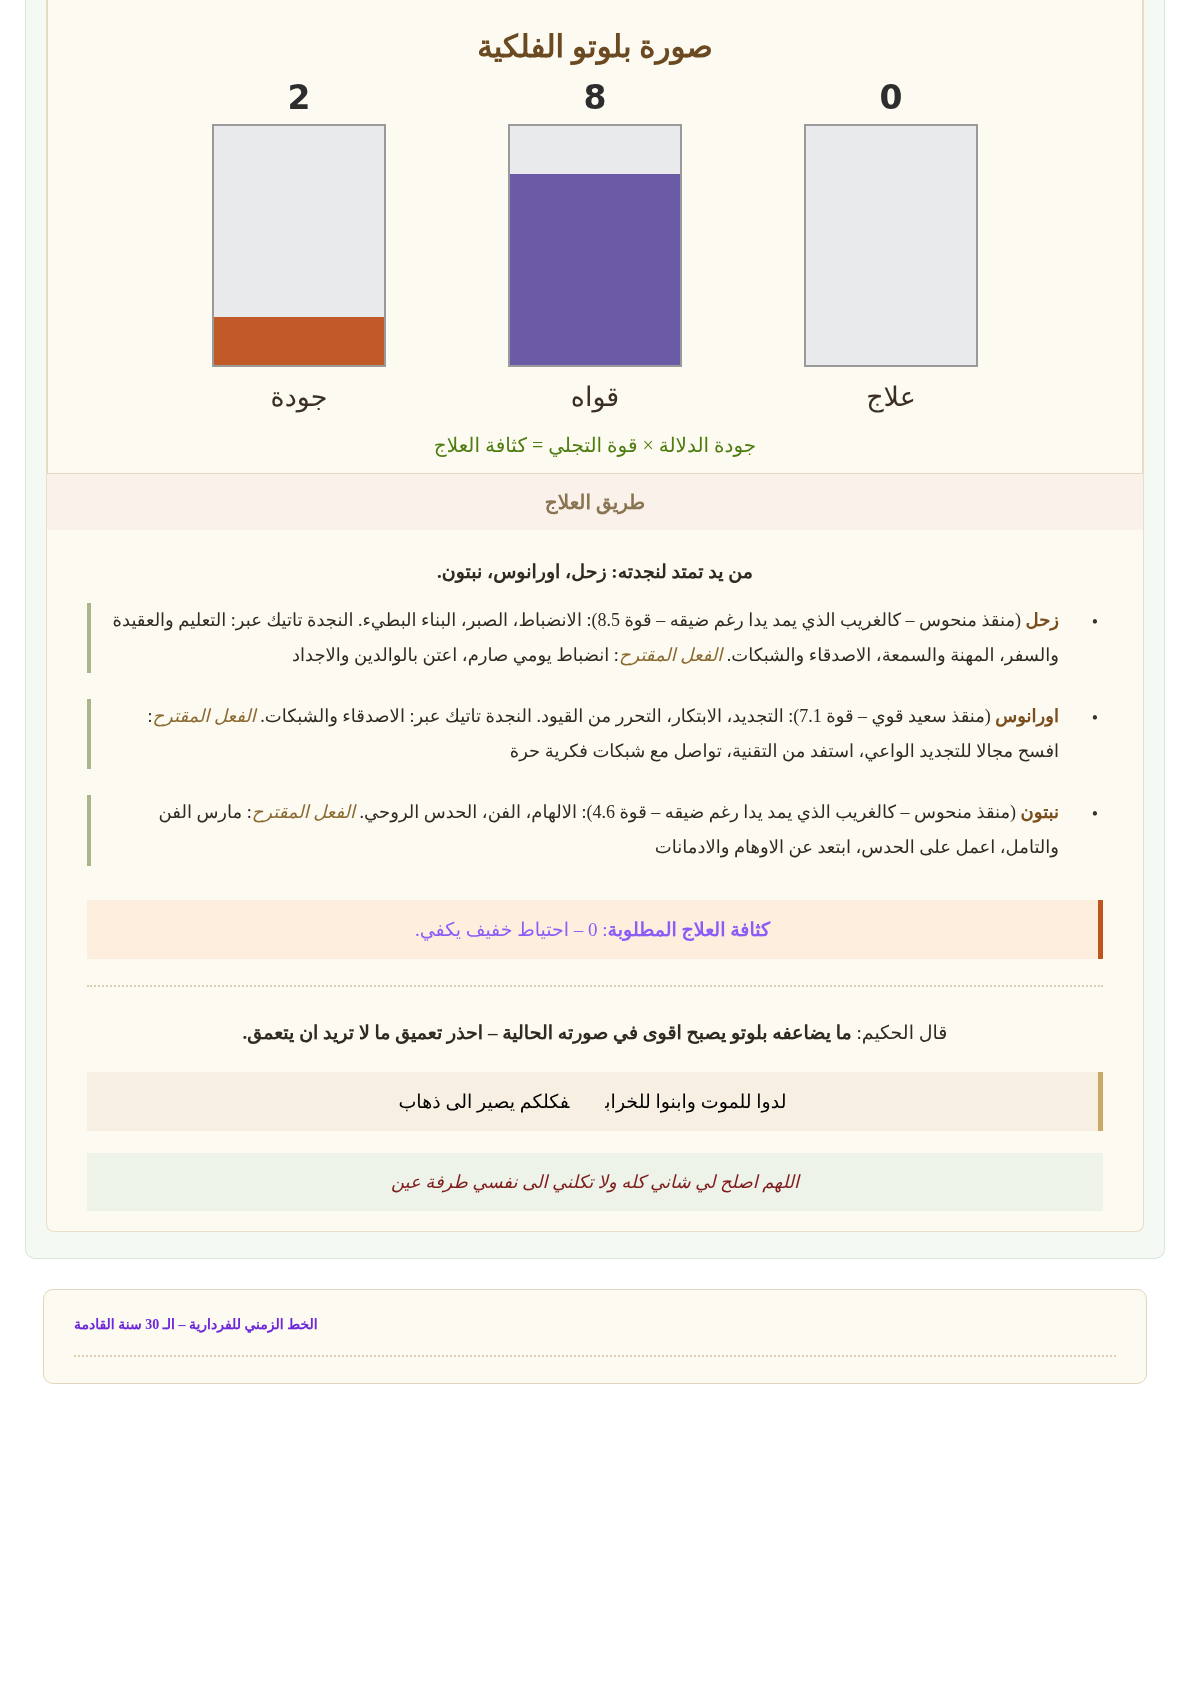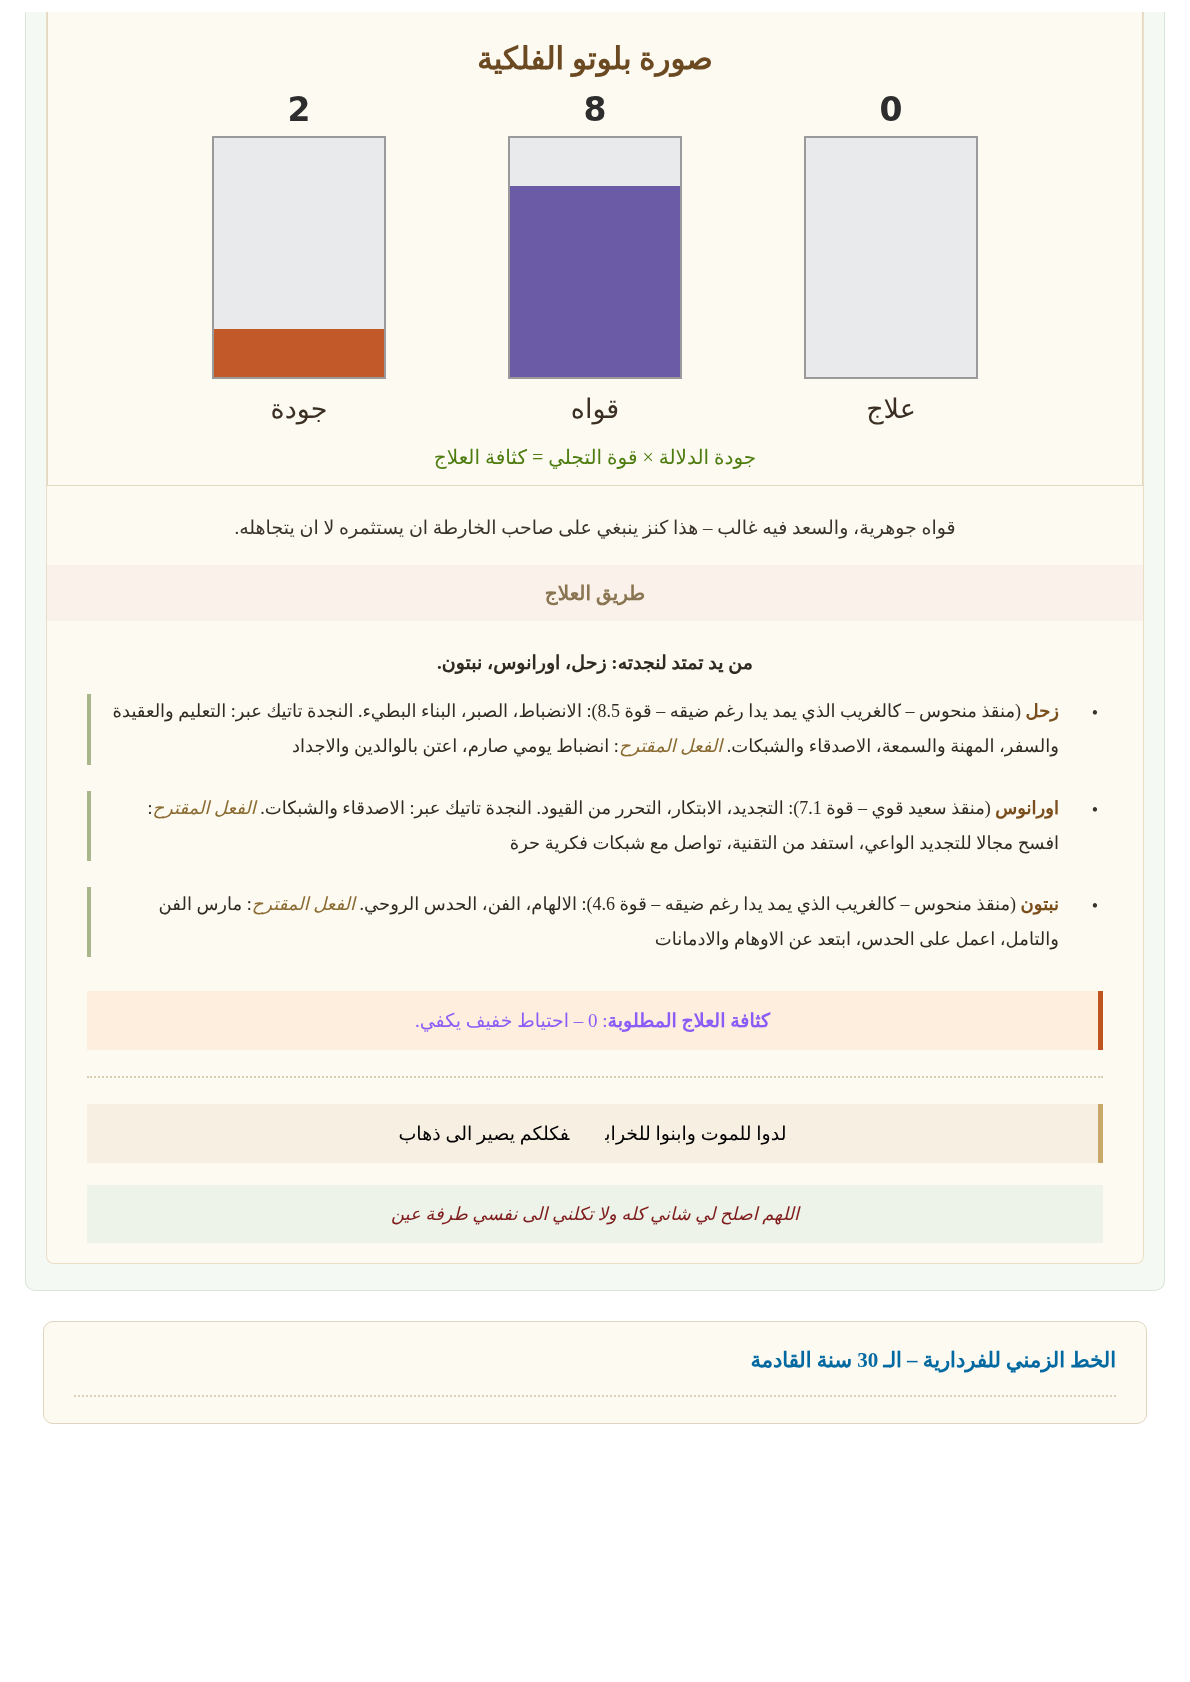--- a/index.html
+++ b/index.html
@@ -20,21 +20,21 @@
   .report-shell {
     position: relative;
     width: 1190px;
     box-sizing: border-box;
     padding: 0 18px;
     background: #ffffff;
   }
 
   .panel-outer {
     position: relative;
-    margin: 12px 7px;
+    margin: 0 7px;
     border: 1px solid #d9e6d9;
     border-top: none;
     border-radius: 0 0 10px 10px;
     background: #f4f9f3;
     padding: 0 20px 26px 20px;
     box-sizing: border-box;
   }
 
   .panel-inner {
     background: #fdfaf2;
@@ -224,23 +224,23 @@
   
   .timeline-card {
     margin: 30px 25px 0 25px;
     border: 1px solid #e0d6bf;
     border-radius: 10px;
     background: #fdfaf2;
     padding: 26px 30px 0 30px;
     box-sizing: border-box;
   }
   .timeline-title {
-    text-align: right;
-    color: #0369a1;
-    font-size: 21px;
+    text-align: left;
+    color: #6d28d9;
+    font-size: 14px;
     font-weight: bold;
     padding-bottom: 22px;
   }
   .timeline-rule {
     border-top: 2px dotted #ddd0b6;
     height: 0;
     margin: 0 0 26px 0;
   }
 </style>
 </head>
@@ -277,21 +277,20 @@
               <div class="bar-fill" style="height:0%;background:#e9eaec;"></div>
             </div>
             <div class="bar-label">علاج</div>
           </div>
 
         </div>
 
         <div class="chart-formula">جودة الدلالة × قوة التجلي = كثافة العلاج</div>
       </div>
 
-      <div class="narrative">قواه جوهرية، والسعد فيه غالب – هذا كنز ينبغي على صاحب الخارطة ان يستثمره لا ان يتجاهله.</div>
 
       <div class="section-band">طريق العلاج</div>
 
       <div class="lead-line">من يد تمتد لنجدته: زحل، اورانوس، نبتون.</div>
 
       <ul class="bullets">
 
         <li>
           <span class="bullet-dot">•</span>
           <div class="bullet-body"><span class="planet-name">زحل</span> <span>(منقذ منحوس – كالغريب الذي يمد يدا رغم ضيقه – قوة 8.5): الانضباط، الصبر، البناء البطيء. النجدة تاتيك عبر: التعليم والعقيدة والسفر، المهنة والسمعة، الاصدقاء والشبكات.</span> <span class="action-label">الفعل المقترح</span><span>: انضباط يومي صارم، اعتن بالوالدين والاجداد</span></div>
@@ -306,20 +305,21 @@
           <span class="bullet-dot">•</span>
           <div class="bullet-body"><span class="planet-name">نبتون</span> <span>(منقذ منحوس – كالغريب الذي يمد يدا رغم ضيقه – قوة 4.6): الالهام، الفن، الحدس الروحي.</span> <span class="action-label">الفعل المقترح</span><span>: مارس الفن والتامل، اعمل على الحدس، ابتعد عن الاوهام والادمانات</span></div>
         </li>
 
       </ul>
 
       <div class="callout callout-density"><span>كثافة العلاج المطلوبة</span><span class="density-tail">: 0 – احتياط خفيف يكفي.</span></div>
 
       <div class="divider-dotted"></div>
 
+      <div class="wisdom-line"><span class="wisdom-prefix">قال الحكيم: </span><span>ما يضاعفه بلوتو يصبح اقوى في صورته الحالية – احذر تعميق ما لا تريد ان يتعمق.</span></div>
 
       <div class="callout callout-verse"><span class="verse-hemistich">لدوا للموت وابنوا للخراب</span><span class="verse-hemistich">فكلكم يصير الى ذهاب</span></div>
 
       <div class="callout callout-prayer">اللهم اصلح لي شاني كله ولا تكلني الى نفسي طرفة عين</div>
 
     </div>
   </div>
 
   <div class="timeline-card">
     <div class="timeline-title">الخط الزمني للفردارية – الـ 30 سنة القادمة</div>

